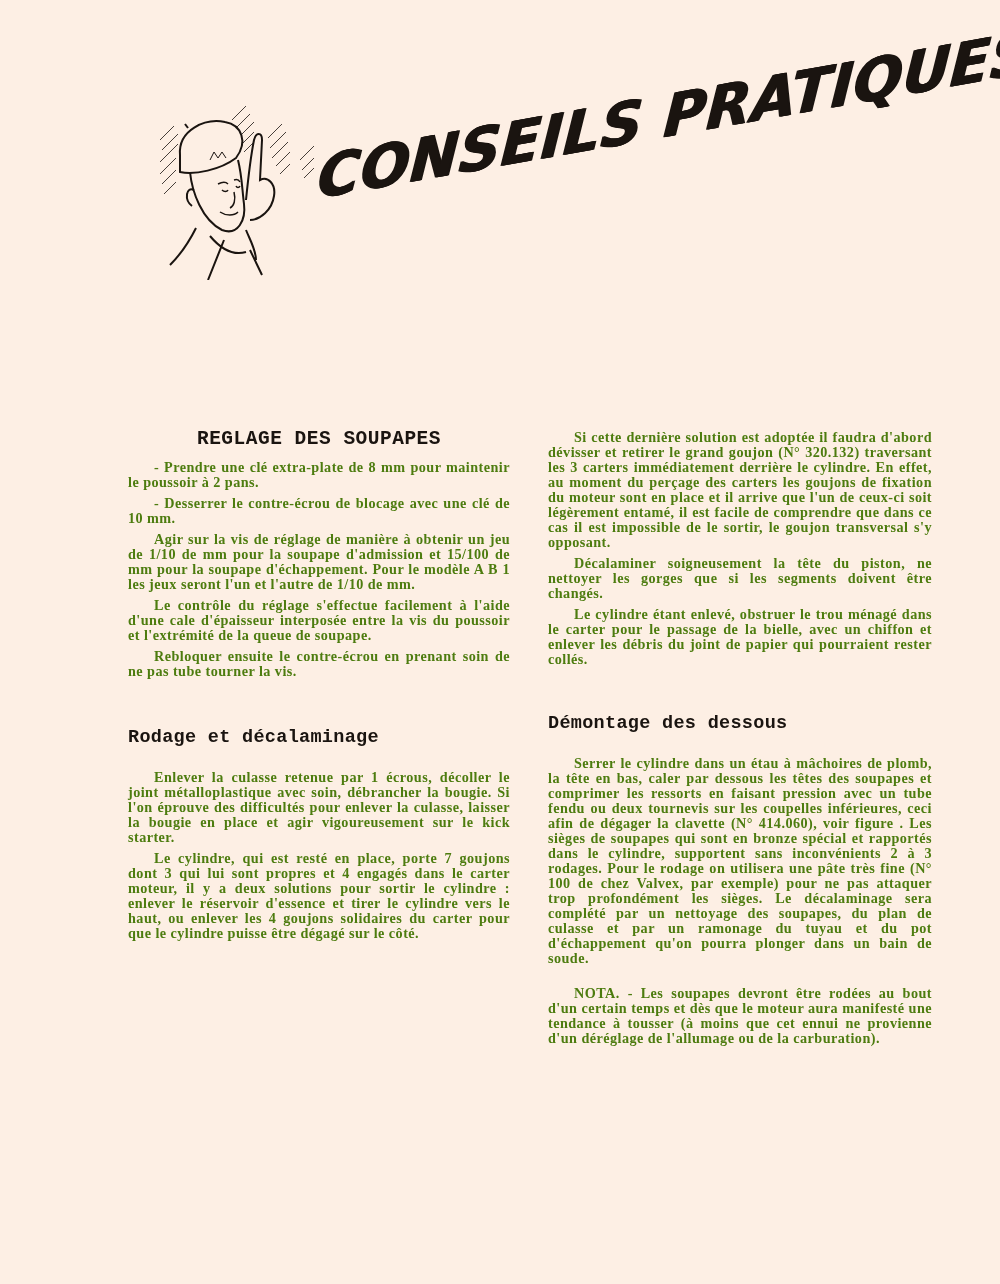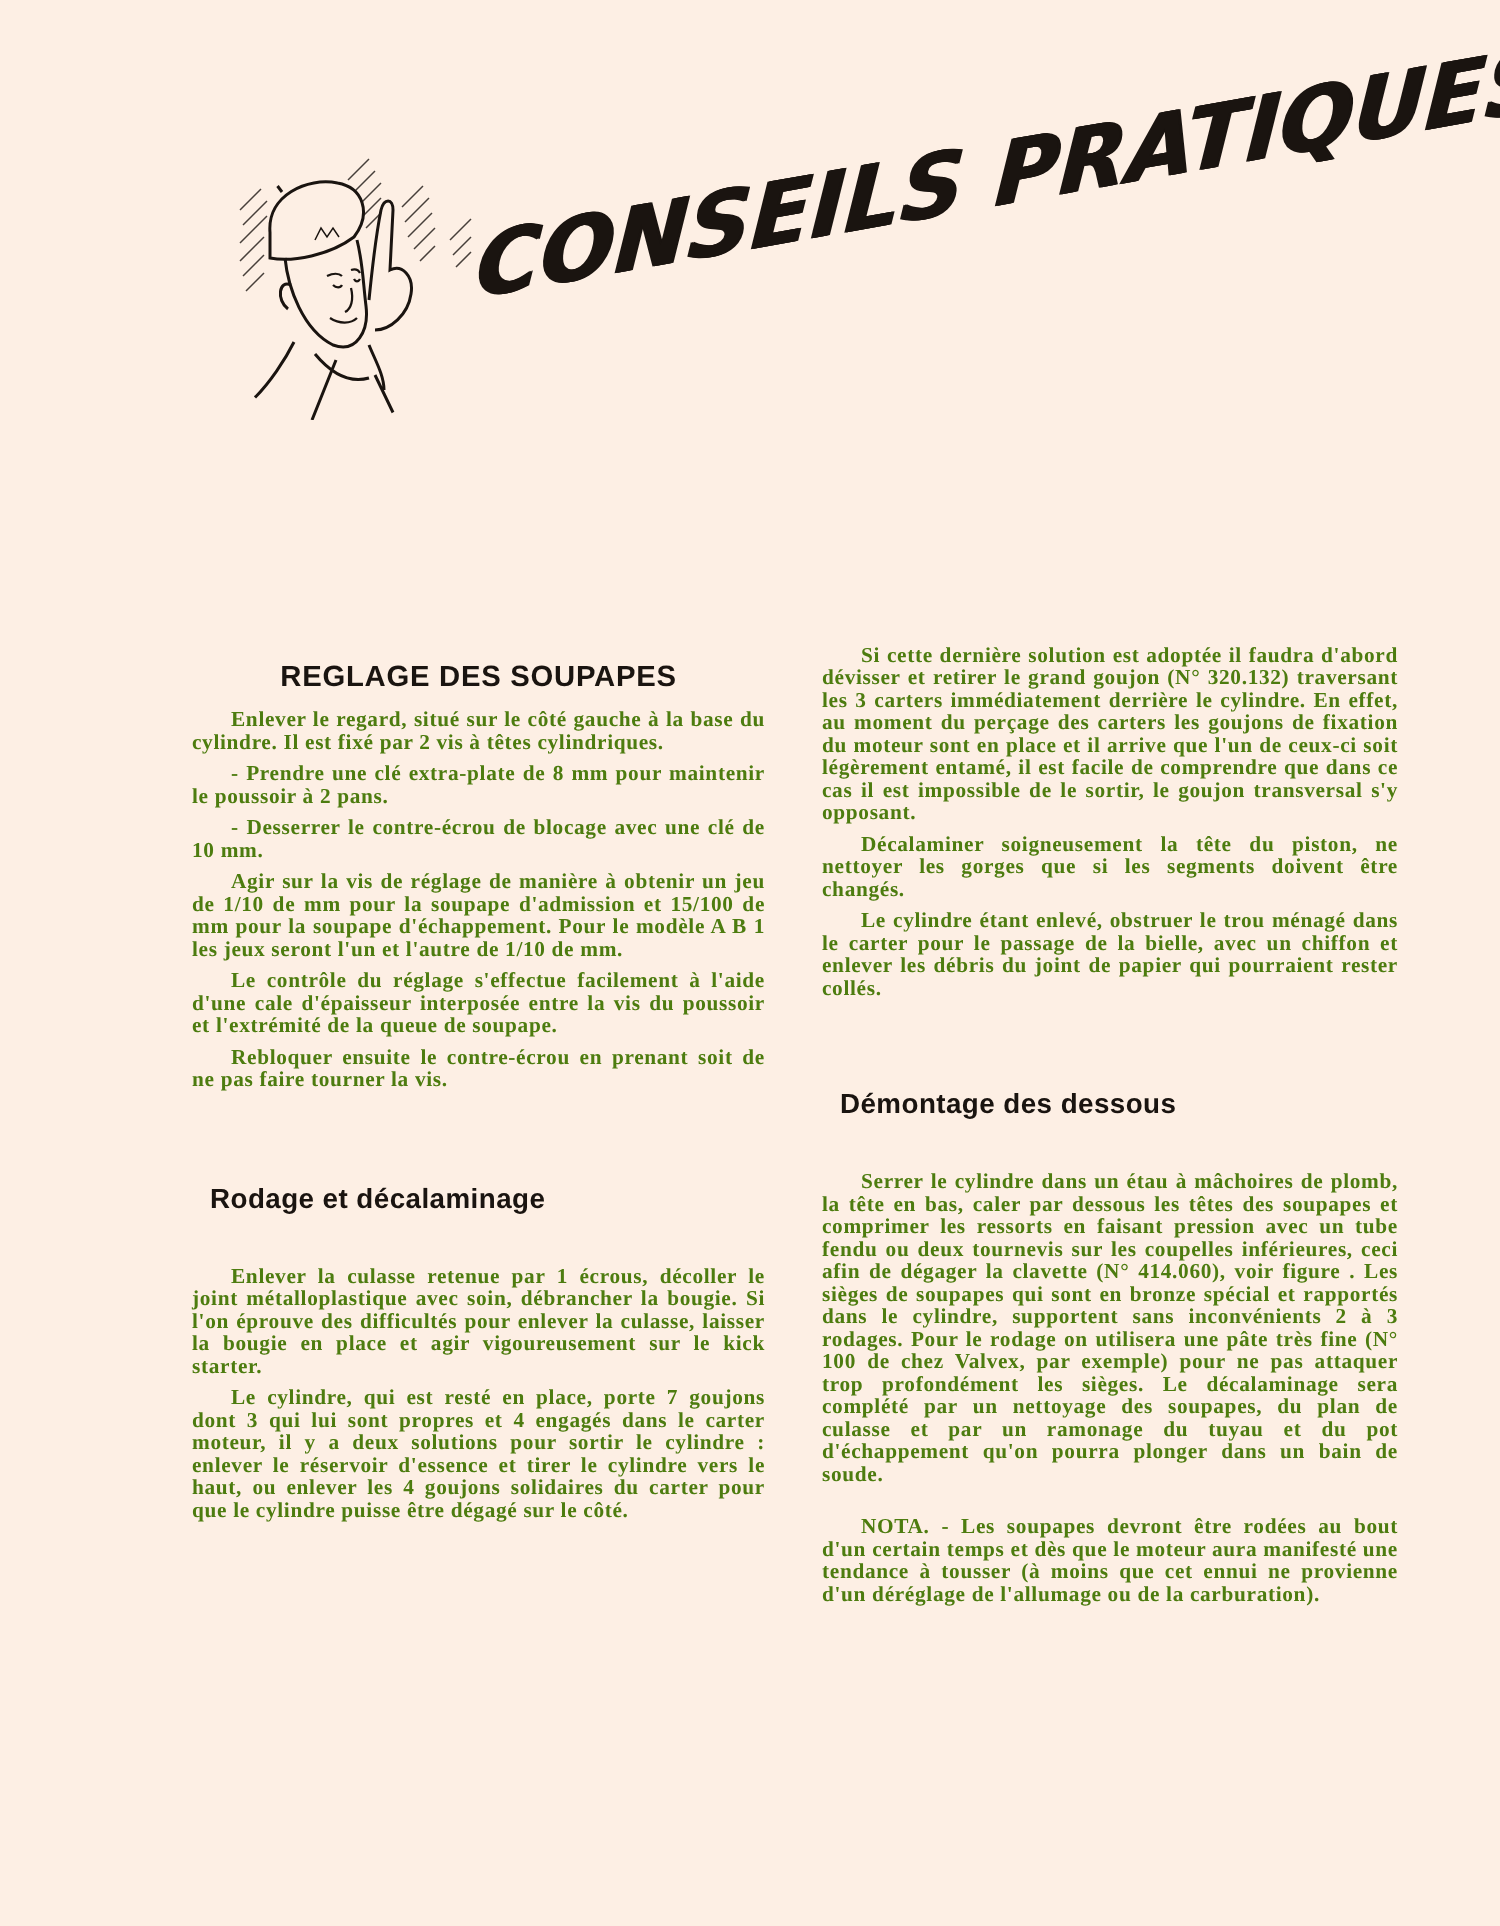--- a/index.html
+++ b/index.html
@@ -23,22 +23,22 @@
       color: #1a1410;
       transform: rotate(-10deg) skewX(-14deg);
       transform-origin: left bottom;
       white-space: nowrap;
       text-shadow: 1px 0 #1a1410, 2px 0 #1a1410;
     }
     .col { position: absolute; top: 428px; }
     .col-left { left: 128px; width: 382px; }
     .col-right { left: 548px; width: 384px; top: 430px; }
     h2 {
-      font-family: Liberation Sans, sans-serif;
-      font-weight: bold; margin: 12px;
+      font-family: Liberation Mono, monospace;
+      font-weight: bold; margin: 0;
       color: #1a1410;
     }
     h2.caps { font-size: 19.5px; text-align: center; letter-spacing: 0.5px; margin-bottom: 10px; }
     h2.sec { font-size: 18.5px; letter-spacing: 0.3px; }
     p {
       margin: 0 0 6px 0;
       font-size: 14.2px; line-height: 15px;
       text-align: justify; text-indent: 26px;
       font-weight: bold;
       font-family: "Liberation Serif", serif;
@@ -77,26 +77,25 @@
       <path d="M96 120 C 98 100, 100 80, 104 60 C 106 52, 112 52, 112 60 L 110 100 C 118 96, 126 104, 124 116 C 122 130, 110 140, 100 140"></path>
 
       <path d="M46 148 C 40 160, 30 175, 20 185 M60 156 C 70 168, 82 176, 96 172 M96 150 C 100 160, 106 170, 106 180 M74 160 L 58 200 M100 170 L 112 195"></path>
     </g>
   </svg>
   <div class="brand-title">CONSEILS PRATIQUES</div>
 </div>
 
 <div class="col col-left">
   <h2 class="caps">REGLAGE DES SOUPAPES</h2>
-  <p>Enlever le regard, situé sur le côté gauche à la base du cylindre. Il est fixé par 2 vis à têtes cylindriques.</p>
   <p>- Prendre une clé extra-plate de 8 mm pour maintenir le poussoir à 2 pans.</p>
   <p>- Desserrer le contre-écrou de blocage avec une clé de 10 mm.</p>
   <p>Agir sur la vis de réglage de manière à obtenir un jeu de 1/10 de mm pour la soupape d'admission et 15/100 de mm pour la soupape d'échappement. Pour le modèle A B 1 les jeux seront l'un et l'autre de 1/10 de mm.</p>
   <p>Le contrôle du réglage s'effectue facilement à l'aide d'une cale d'épaisseur interposée entre la vis du poussoir et l'extrémité de la queue de soupape.</p>
-  <p>Rebloquer ensuite le contre-écrou en prenant soit de ne pas faire tourner la vis.</p>
+  <p>Rebloquer ensuite le contre-écrou en prenant soin de ne pas tube tourner la vis.</p>
 
   <div class="gap-big"></div>
   <h2 class="sec">Rodage et décalaminage</h2>
   <div class="gap-after-h"></div>
   <p>Enlever la culasse retenue par 1 écrous, décoller le joint métalloplastique avec soin, débrancher la bougie. Si l'on éprouve des difficultés pour enlever la culasse, laisser la bougie en place et agir vigoureusement sur le kick starter.</p>
   <p>Le cylindre, qui est resté en place, porte 7 goujons dont 3 qui lui sont propres et 4 engagés dans le carter moteur, il y a deux solutions pour sortir le cylindre : enlever le réservoir d'essence et tirer le cylindre vers le haut, ou enlever les 4 goujons solidaires du carter pour que le cylindre puisse être dégagé sur le côté.</p>
 </div>
 
 <div class="col col-right">
   <p>Si cette dernière solution est adoptée il faudra d'abord dévisser et retirer le grand goujon (N° 320.132) traversant les 3 carters immédiatement derrière le cylindre. En effet, au moment du perçage des carters les goujons de fixation du moteur sont en place et il arrive que l'un de ceux-ci soit légèrement entamé, il est facile de comprendre que dans ce cas il est impossible de le sortir, le goujon transversal s'y opposant.</p>

